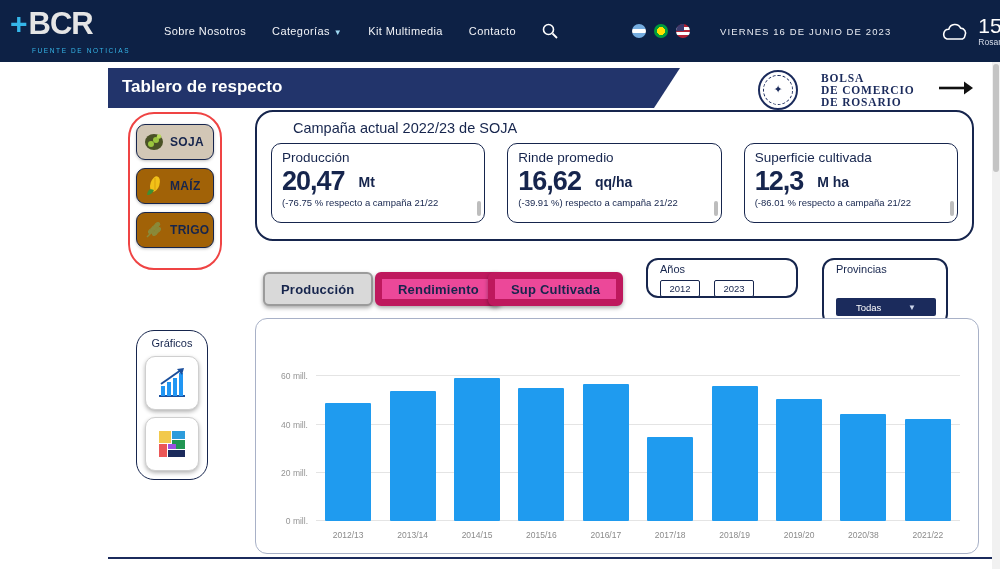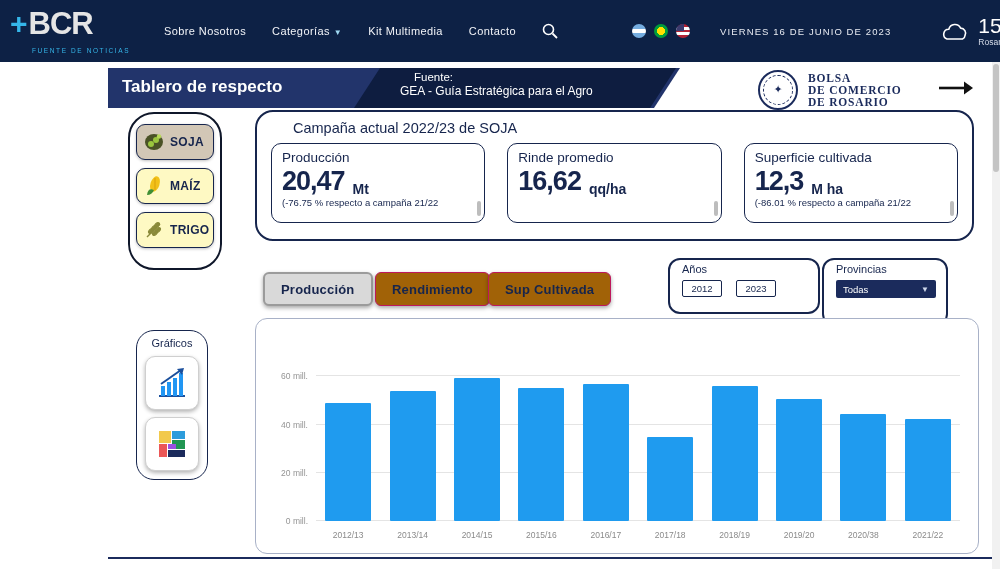--- a/index.html
+++ b/index.html
@@ -42,35 +42,35 @@
 
   .dash-band { position:absolute; left:0; top:0; width:572px; height:40px; background:#22346b;
     clip-path:polygon(0 0,100% 0,calc(100% - 26px) 100%,0 100%); }
   .dash-title { position:absolute; left:14px; top:9px; color:#fff; font-size:17px; font-weight:700; }
   .dash-source { position:absolute; left:246px; top:0; width:322px; height:40px; background:#0e1d40;
     clip-path:polygon(26px 0,100% 0,calc(100% - 26px) 100%,0 100%);
     color:#fff; padding:3px 0 0 46px; }
   .dash-source .l1 { font-size:11.5px; margin-left:14px; }
   .dash-source .l2 { font-size:12px; margin-top:1px; }
 
-  .crest-wrap { position:absolute; left:650px; top:2px; display:flex; align-items:center; gap:10px; }
+  .crest-wrap { position:absolute; left:650px; top:2px; display:flex; align-items:center; gap:23px; }
   .crest { width:40px; height:40px; border:2px solid #1b2b5c; border-radius:50%; position:relative; }
   .crest::before { content:""; position:absolute; inset:3px; border:1.5px dashed #1b2b5c; border-radius:50%; }
   .crest::after { content:"✦"; position:absolute; left:0; right:0; top:50%; transform:translateY(-52%);
     text-align:center; color:#1b2b5c; font-size:11px; }
   .org-name { font-family:"Liberation Serif", serif; color:#1b2b5c; font-size:11.5px; font-weight:700;
     letter-spacing:.8px; line-height:12px; }
 
   .fwd-arrow { position:absolute; left:830px; top:12px; cursor:pointer; }
 
   
   .crops-panel { position:absolute; left:20px; top:44px; width:94px; height:158px;
-    border:2px solid #0f172a; border-radius:26px; padding:10px 5px; display:flex;
+    border:2px solid #ef4444; border-radius:26px; padding:10px 5px; display:flex;
     flex-direction:column; gap:8px; align-items:center; }
-  .crop-btn { width:78px; height:36px; border:1.5px solid #16254d; border-radius:9px; background:#fef9c3;
+  .crop-btn { width:78px; height:36px; border:1.5px solid #16254d; border-radius:9px; background:#a16207;
     display:flex; align-items:center; gap:5px; padding:0 6px; cursor:pointer;
     box-shadow:0 1px 3px rgba(0,0,0,.25); font-family:inherit; }
   .crop-btn.active { background:#d2c7b6; }
   .crop-label { font-size:12px; font-weight:700; color:#16254d; letter-spacing:.3px; }
   .crop-icon { display:flex; }
 
   .graficos-panel { position:absolute; left:28px; top:262px; width:72px; height:150px;
     border:1.5px solid #16254d; border-radius:18px; text-align:center; padding-top:6px; }
   .graficos-label { color:#16254d; font-size:11px; }
   .icon-btn { width:54px; height:54px; margin:7px auto 0; background:#fff; border:1px solid #cfcfcf;
@@ -78,46 +78,46 @@
     justify-content:center; cursor:pointer; }
 
   
   .campaign-panel { position:absolute; left:147px; top:42px; width:719px; height:131px;
     border:2px solid #16254d; border-radius:18px; padding:8px 14px; }
   .campaign-title { color:#16254d; font-size:14.5px; margin-left:22px; }
   .cards { display:flex; gap:22px; margin-top:7px; }
   .kpi-card { flex:1; border:1.5px solid #16254d; border-radius:10px; background:#fff;
     padding:6px 10px 4px; position:relative; height:80px; }
   .kpi-title { color:#16254d; font-size:13.5px; }
-  .kpi-value-row { display:flex; align-items:flex-end; gap:8px; margin-top:1px; }
+  .kpi-value-row { display:flex; align-items:center; gap:14px; margin-top:1px; }
   .kpi-value { color:#16254d; font-size:27px; font-weight:800; letter-spacing:-1px; }
   .kpi-unit { color:#16254d; font-size:14px; font-weight:700; }
   .kpi-note { color:#16254d; font-size:9.5px; line-height:11px; height:17px; overflow:hidden;
     padding-right:10px; }
   .kpi-scroll { position:absolute; right:3px; bottom:6px; width:4px; height:15px; background:#bdbdbd; border-radius:2px; }
 
   
   .tab-btn { position:absolute; top:204px; height:34px; border-radius:6px; font-size:13px; font-weight:700;
-    color:#16254d; background:#a16207; border:1px solid #be185d; box-shadow:0 2px 4px rgba(0,0,0,.35);
+    color:#16254d; background:#ec4899; border:7px solid #be185d; box-shadow:0 2px 4px rgba(0,0,0,.35);
     padding:0 16px; cursor:pointer; font-family:inherit; letter-spacing:.2px; }
   .tab-btn.active { background:#d9d9d9; border:2px solid #9b9b9b; }
   .tab-0 { left:155px; } .tab-1 { left:267px; } .tab-2 { left:380px; }
 
-  .years-box { position:absolute; left:560px; top:190px; width:152px; height:56px;
+  .years-box { position:absolute; left:538px; top:190px; width:152px; height:40px;
     border:2px solid #16254d; border-radius:12px; padding:3px 12px; }
   .filter-label { color:#16254d; font-size:11px; }
   .year-inputs { display:flex; gap:14px; margin-top:5px; }
   .year-input { width:40px; height:17px; border:1px solid #16254d; border-radius:2px;
     font-size:9.5px; color:#16254d; text-align:center; font-family:inherit; }
 
   .prov-box { position:absolute; left:714px; top:190px; width:126px; height:68px;
     border:2px solid #16254d; border-radius:12px; padding:3px 12px; }
-  .prov-select { margin-top:5px; width:100px; height:18px; background:#1b2b5c; color:#fff;
+  .prov-select { margin-top:23px; width:100px; height:18px; background:#1b2b5c; color:#fff;
     font-size:9.5px; display:flex; align-items:center; justify-content:space-between;
-    padding:0 7px; border-radius:2px; cursor:pointer; }
+    padding:0 20px; border-radius:2px; cursor:pointer; }
   .prov-chev { font-size:8px; color:#cdd6ea; }
 
   
   .chart-panel { position:absolute; left:147px; top:250px; width:724px; height:236px;
     border:1px solid #a8b1c7; border-radius:12px; background:#fff; }
   .chart-title { text-align:center; color:#16254d; font-size:14px; margin-top:11px; }
   .chart-plot { position:absolute; left:60px; right:18px; top:38px; bottom:32px; }
   .gridline { position:absolute; left:0; right:0; height:0; border-top:1px solid #e4e4e4; }
   .ytick { position:absolute; left:-54px; top:-5px; width:46px; text-align:right;
     font-size:8.5px; color:#949494; }
@@ -170,24 +170,20 @@
 </header>
 
 <div class="scrollbar">
   <div class="scroll-thumb-page"></div>
 </div>
 
 <main class="dashboard">
 
   <div class="dash-band"></div>
   <div class="dash-title">Tablero de respecto</div>
-  <div class="dash-source">
-    <div class="l1">Fuente:</div>
-    <div class="l2">GEA -  Guía Estratégica para el Agro</div>
-  </div>
   <div class="crest-wrap">
     <div class="crest"></div>
     <div class="org-name">
       <div>BOLSA</div>
       <div>DE COMERCIO</div>
       <div>DE ROSARIO</div>
     </div>
   </div>
   <span class="fwd-arrow">
     <svg width="36" height="16" viewBox="0 0 36 16">
@@ -271,20 +267,21 @@
         </div>
         <div class="kpi-note">(-76.75 % respecto a campaña 21/22</div>
         <span class="kpi-scroll"></span>
       </div>
       <div class="kpi-card">
         <div class="kpi-title">Rinde promedio</div>
         <div class="kpi-value-row">
           <span class="kpi-value">16,62</span>
           <span class="kpi-unit">qq/ha</span>
         </div>
+        <div class="kpi-note">(-39.91 %) respecto a campaña 21/22</div>
         <span class="kpi-scroll"></span>
       </div>
       <div class="kpi-card">
         <div class="kpi-title">Superficie cultivada</div>
         <div class="kpi-value-row">
           <span class="kpi-value">12,3</span>
           <span class="kpi-unit">M ha</span>
         </div>
         <div class="kpi-note">(-86.01 % respecto a campaña 21/22</div>
         <span class="kpi-scroll"></span>

